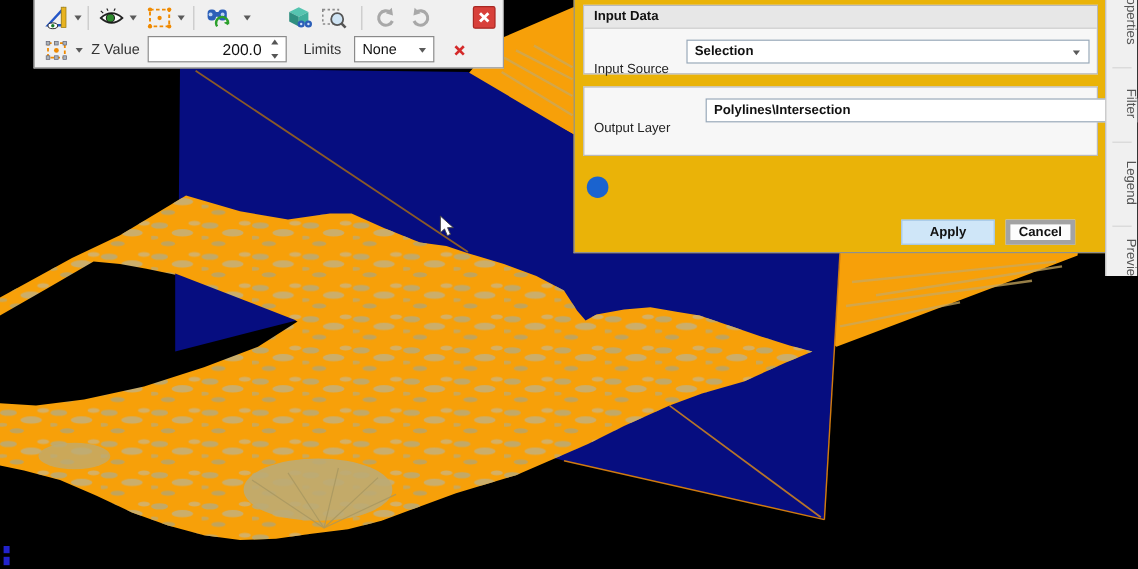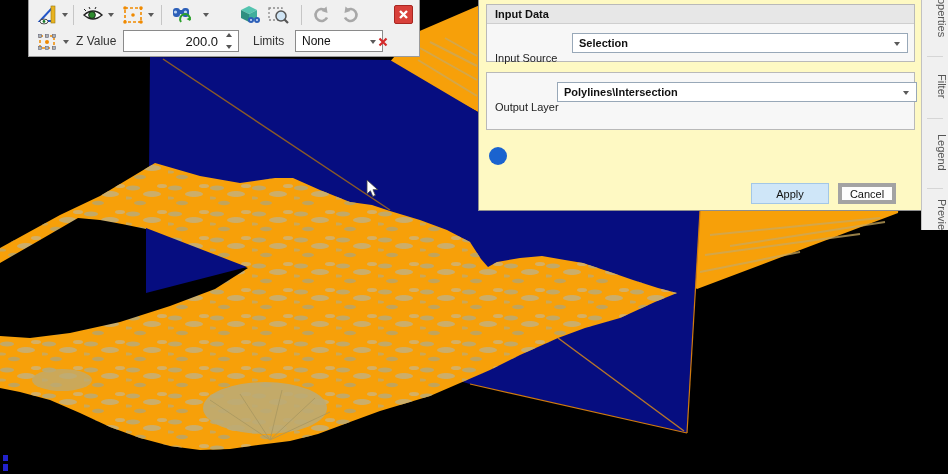--- a/index.html
+++ b/index.html
@@ -25,34 +25,34 @@
   .zval{position:absolute;right:20px;top:3px;font-size:13px;color:#111;}
   .spin{position:absolute;right:3px;top:2px;width:12px;height:16px;display:flex;flex-direction:column;
         align-items:center;justify-content:space-between;}
   .spin .up{width:0;height:0;border-left:3px solid transparent;border-right:3px solid transparent;border-bottom:4px solid #555;}
   .spin .dn{width:0;height:0;border-left:3px solid transparent;border-right:3px solid transparent;border-top:4px solid #555;}
   .combo{position:absolute;background:#fff;border:1px solid #8a8a8a;box-sizing:border-box;}
   .combo .txt{position:absolute;left:6px;top:3px;font-size:12px;color:#111;white-space:nowrap;}
   .combo .ccaret{position:absolute;right:6px;top:9px;}
 
   
-  .dialog{position:absolute;left:478px;top:0;width:443px;height:211px;background:#fef9c3;
+  .dialog{position:absolute;left:478px;top:0;width:443px;height:211px;background:#eab308;
           border-left:1px solid #8f8f8f;border-bottom:1px solid #8f8f8f;box-sizing:border-box;padding-left:18px;}
   .section{position:absolute;left:7px;width:429px;border:1px solid #b9b9b9;background:#f7f7f7;box-sizing:border-box;}
   .sechead{height:19px;background:#e7e7e7;border-bottom:1px solid #cfcfcf;font-weight:bold;
            padding:3px 0 0 8px;box-sizing:border-box;color:#111;}
   .frow{position:relative;height:100%;}
   .flabel{position:absolute;left:8px;color:#222;margin-top:16px;}
   .dcombo{position:absolute;background:#fff;border:1px solid #98a8b8;box-sizing:border-box;height:20px;}
   .dcombo .txt{position:absolute;left:6px;top:3px;color:#111;white-space:nowrap;font-weight:bold;}
   .dcombo .ccaret{position:absolute;right:7px;top:8px;}
   .infodot{position:absolute;left:10px;top:147px;width:18px;height:18px;border-radius:50%;background:#1a63cf;}
   .infotext{position:absolute;left:34px;top:148px;width:392px;font-weight:bold;color:#111;line-height:14px;}
   .btn{position:absolute;top:183px;height:21px;display:flex;align-items:center;justify-content:center;
-       box-sizing:border-box;font-size:11px;color:#111;}
+       box-sizing:border-box;font-size:11px;color:#111;font-weight:bold;}
   .btn.apply{left:272px;width:78px;background:#cfe6f8;border:1px solid #a3c7e6;}
   .btn.cancel{left:359px;width:58px;background:#fdfdfd;border:4px solid #a3a3a3;}
 
   
   .tabstrip{position:absolute;left:921px;top:0;width:27px;height:230px;background:#f0f0f0;
             border-left:1px solid #c2c2c2;overflow:hidden;box-sizing:border-box;}
   .vtab{position:absolute;left:0;width:100%;display:flex;justify-content:center;
         writing-mode:vertical-rl;color:#555;font-size:11px;white-space:nowrap;}
   .vdiv{position:absolute;left:5px;width:16px;height:1px;background:#d6d6d6;}
 </style>
@@ -239,21 +239,21 @@
         </div>
       <span class="tlabel" style="left:47px">Z Value</span>
       <div class="zinput" style="left:94px;width:116px">
         <span class="zval">200.0</span>
         <div class="spin">
           <div class="up"></div>
           <div class="dn"></div>
         </div>
       </div>
       <span class="tlabel" style="left:224px">Limits</span>
-      <div class="combo" style="left:266px;top:1px;width:88px;height:22px">
+      <div class="combo" style="left:266px;top:1px;width:67px;height:22px">
         <span class="txt">None</span>
         <div class="ccaret caret"></div>
       </div>
       <div class="titem" style="left:346px;width:16px">
         <svg width="10" height="10">
           <path d="M1.5,1.5 L8.5,8.5 M8.5,1.5 L1.5,8.5" stroke="#d42a2a" stroke-width="2.2"></path>
         </svg>
       </div>
     </div>
   </div>
@@ -266,21 +266,21 @@
         <div class="dcombo" style="left:85px;top:9px;width:336px">
           <span class="txt">Selection</span>
           <div class="ccaret caret"></div>
         </div>
       </div>
     </div>
 
     <div class="section" style="top:72px;height:58px">
       <div class="frow">
         <span class="flabel" style="top:12px">Output Layer</span>
-        <div class="dcombo" style="left:70px;top:9px;width:360px">
+        <div class="dcombo" style="left:101px;top:9px;width:360px">
           <span class="txt">Polylines\Intersection</span>
           <div class="ccaret caret"></div>
         </div>
       </div>
     </div>
 
     <div class="infodot"></div>
 
     <div class="btn apply">Apply</div>
     <div class="btn cancel">Cancel</div>

